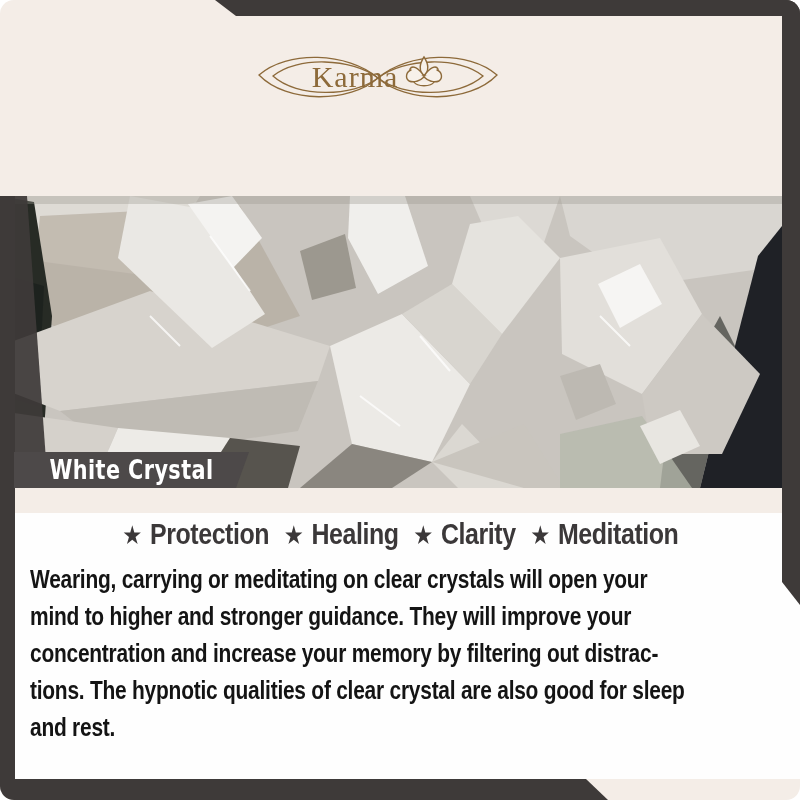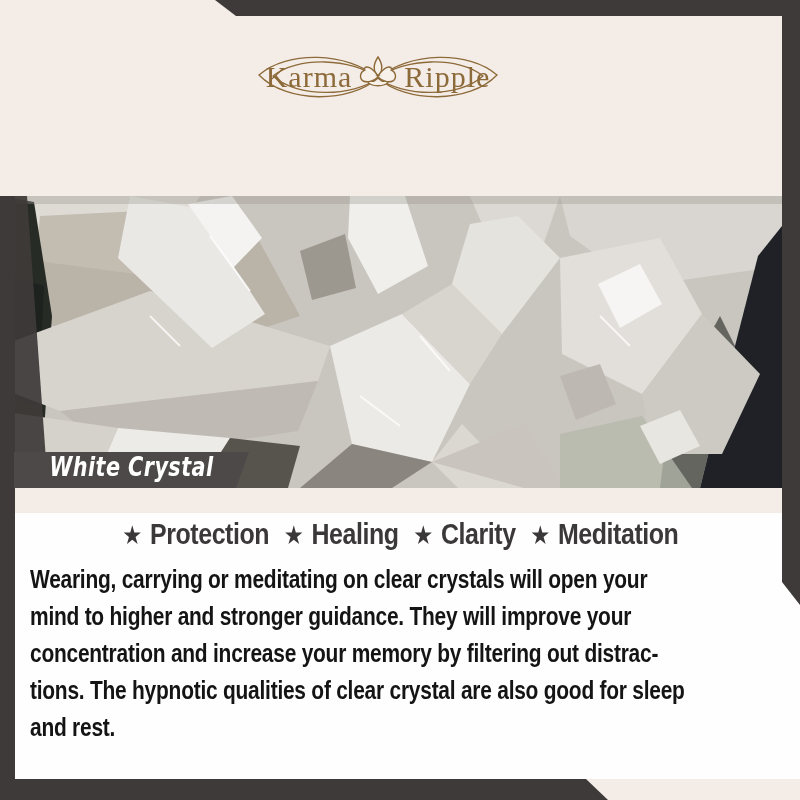--- a/index.html
+++ b/index.html
@@ -1,19 +1,20 @@
 <!DOCTYPE html>
 <html><head>
 <meta charset="utf-8">
 <style>
   html,body{margin:0;padding:0;background:#ffffff;}
   #canvas{
     position:relative;width:800px;height:800px;overflow:hidden;
     background:#f4ede7;
     font-family:"Liberation Sans","DejaVu Sans",sans-serif;
+    border-radius:14px;
   }
   
   .frame-layer{position:absolute;left:0;top:0;width:800px;height:800px;z-index:6;pointer-events:none;}
   
   .brand{position:absolute;left:253px;top:44px;width:250px;height:66px;z-index:3;}
   .brand .swash{position:absolute;left:0;top:2px;}
   .brand .words{
     position:absolute;left:0;top:0;width:250px;height:66px;
     display:flex;align-items:center;justify-content:center;gap:6px;
     font-family:"Liberation Serif","DejaVu Serif",serif;
@@ -30,21 +31,21 @@
     margin:0;font-size:41px;font-weight:700;color:#3b3839;
     white-space:nowrap;transform:scaleX(.84);letter-spacing:-.5px;
   }
   
   .photo{position:absolute;left:0;top:196px;width:782px;height:292px;z-index:1;overflow:hidden;}
   
   .stone-badge{
     position:absolute;left:14px;top:452px;width:235px;height:36px;z-index:8;
     background:#4d4949;
     clip-path:polygon(0 0,235px 0,222px 36px,0 36px);
-    display:flex;align-items:flex-start;justify-content:center;font-style:italic;
+    display:flex;align-items:center;justify-content:center;
   }
   .stone-badge span{
     font-family:"DejaVu Sans","Liberation Sans",sans-serif;
     font-weight:700;font-size:26px;color:#ffffff;
     transform:scaleX(.8);white-space:nowrap;letter-spacing:.5px;
   }
   
   .content-panel{position:absolute;left:0;top:513px;width:800px;height:266px;background:#fefefe;z-index:1;}
   
   .benefits{
@@ -88,21 +89,20 @@
       <svg class="lotus" width="40" height="46" viewBox="0 0 40 46" fill="none">
         <g stroke="#8d6a3a" stroke-width="1.4" stroke-linecap="round" fill="#f7f1ea">
           <path d="M20,7 C16,13 14,20 20,26 C26,20 24,13 20,7 Z"></path>
           <path d="M20,26 C14,17 8,15 6,19 C5,25 12,28 20,26 Z"></path>
           <path d="M20,26 C26,17 32,15 34,19 C35,25 28,28 20,26 Z"></path>
           <path d="M7,20 C2,22 1,28 5,31 C10,33 16,31 20,27"></path>
           <path d="M33,20 C38,22 39,28 35,31 C30,33 24,31 20,27"></path>
           <path d="M10,32 C13,37 27,37 30,32"></path>
         </g>
       </svg>
-      <span>Ripple</span>
     </div>
   </div>
 
 
   <div class="photo" aria-label="Clear white quartz crystal cluster photo">
     <svg width="782" height="292" viewBox="0 0 782 292" preserveAspectRatio="none">
       <rect x="0" y="0" width="782" height="292" fill="#c9c5bf"></rect>
       <polygon points="0,0 200,0 150,80 0,60" fill="#dedbd5"></polygon>
       <polygon points="560,0 782,0 782,70 640,90 570,40" fill="#d9d6d1"></polygon>
       <polygon points="40,20 240,10 300,120 150,170 30,120" fill="#b0a699" opacity=".6"></polygon>

